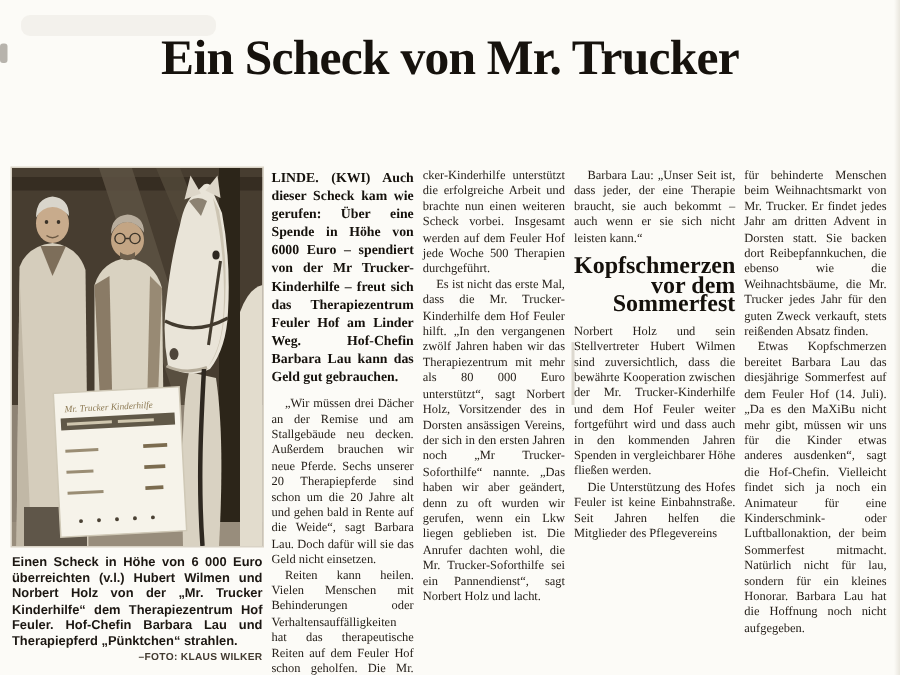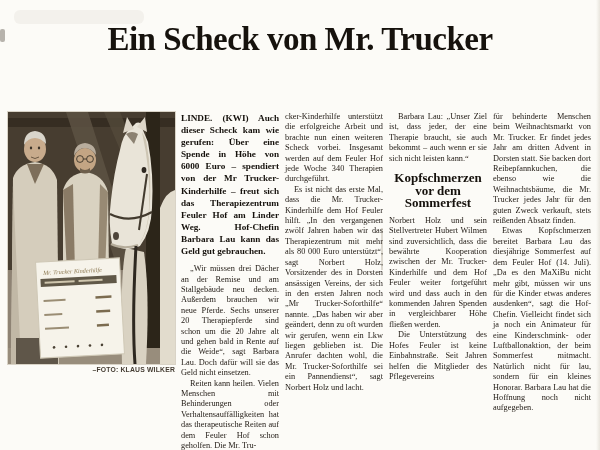--- a/index.html
+++ b/index.html
@@ -38,22 +38,22 @@
     margin-top:2px; text-align:right; font-family:"Liberation Sans","DejaVu Sans",sans-serif;
     font-weight:700; font-size:6.8px; color:#433b31; letter-spacing:.2px;
   }
 
   .col{flex:1; font-size:8.3px; line-height:10.4px; text-align:justify;}
   .col p{margin:0;}
   p.lead{font-size:9.2px;line-height:12.1px;font-weight:700;color:#15110c;margin-bottom:7px;}
   .dateline{font-weight:700;}
   p.indent{text-indent:9px;}
   h3.crosshead{
-    margin:8px 0 6px; font-size:13px; line-height:12.6px; font-weight:700;
-    text-align:center; color:#15110c;
+    margin:8px 0 6px; font-size:16px; line-height:12.6px; font-weight:700;
+    text-align:right; color:#15110c;
   }
   p.info{
     margin-top:9px; font-family:"Liberation Sans","DejaVu Sans",sans-serif;
     font-weight:700; font-size:8.4px; text-align:left; color:#17130e;
   }
   .info-label{letter-spacing:.3px;}
   .phone-icon{font-size:9px;}
 </style>
 </head>
 <body>
@@ -137,36 +137,37 @@
             <rect x="36" y="214" width="24" height="2" fill="#9a8d74"></rect>
             <rect x="88" y="213" width="12" height="2.5" fill="#7b6b4f"></rect>
             <circle cx="44" cy="234" r="1.3" fill="#4a4134"></circle>
             <circle cx="56" cy="234" r="1.3" fill="#4a4134"></circle>
             <circle cx="68" cy="234" r="1.3" fill="#4a4134"></circle>
             <circle cx="80" cy="234" r="1.3" fill="#4a4134"></circle>
             <circle cx="92" cy="234" r="1.3" fill="#4a4134"></circle>
           </g>
         </svg>
       </div>
+      <figcaption>Einen Scheck in Höhe von 6 000 Euro überreichten (v.l.) Hubert Wilmen und Norbert Holz von der „Mr. Trucker Kinderhilfe“ dem Therapiezentrum Hof Feuler. Hof-Chefin Barbara Lau und Therapiepferd „Pünktchen“ strahlen.</figcaption>
       <div class="credit">–FOTO: KLAUS WILKER</div>
     </figure>
 
     <div class="col">
       <p class="lead"><strong class="dateline">LINDE.</strong> <span>(KWI) Auch dieser Scheck kam wie gerufen: Über eine Spende in Höhe von 6000 Euro – spendiert von der Mr Trucker-Kinderhilfe – freut sich das Therapiezentrum Feuler Hof am Linder Weg. Hof-Chefin Barbara Lau kann das Geld gut gebrauchen.</span></p>
       <p class="indent">„Wir müssen drei Dächer an der Remise und am Stallgebäude neu decken. Außerdem brauchen wir neue Pferde. Sechs unserer 20 Therapiepferde sind schon um die 20 Jahre alt und gehen bald in Rente auf die Weide“, sagt Barbara Lau. Doch dafür will sie das Geld nicht einsetzen.</p>
       <p class="indent">Reiten kann heilen. Vielen Menschen mit Behinderungen oder Verhaltensauffälligkeiten hat das therapeutische Reiten auf dem Feuler Hof schon geholfen. Die Mr. Tru-</p>
     </div>
 
     <div class="col">
-      <p>cker-Kinderhilfe unterstützt die erfolgreiche Arbeit und brachte nun einen weiteren Scheck vorbei. Insgesamt werden auf dem Feuler Hof jede Woche 340 Therapien durchgeführt.</p>
+      <p>cker-Kinderhilfe unterstützt die erfolgreiche Arbeit und brachte nun einen weiteren Scheck vorbei. Insgesamt werden auf dem Feuler Hof jede Woche 500 Therapien durchgeführt.</p>
       <p class="indent">Es ist nicht das erste Mal, dass die Mr. Trucker-Kinderhilfe dem Hof Feuler hilft. „In den vergangenen zwölf Jahren haben wir das Therapiezentrum mit mehr als 80 000 Euro unterstützt“, sagt Norbert Holz, Vorsitzender des in Dorsten ansässigen Vereins, der sich in den ersten Jahren noch „Mr Trucker-Soforthilfe“ nannte. „Das haben wir aber geändert, denn zu oft wurden wir gerufen, wenn ein Lkw liegen geblieben ist. Die Anrufer dachten wohl, die Mr. Trucker-Soforthilfe sei ein Pannendienst“, sagt Norbert Holz und lacht.</p>
     </div>
 
     <div class="col">
-      <p class="indent">Barbara Lau: „Unser Ziel ist, dass jeder, der eine Therapie braucht, sie auch bekommt – auch wenn er sie sich nicht leisten kann.“</p>
+      <p class="indent">Barbara Lau: „Unser Seit ist, dass jeder, der eine Therapie braucht, sie auch bekommt – auch wenn er sie sich nicht leisten kann.“</p>
       <h3 class="crosshead">Kopfschmerzen vor dem Sommerfest</h3>
       <p>Norbert Holz und sein Stellvertreter Hubert Wilmen sind zuversichtlich, dass die bewährte Kooperation zwischen der Mr. Trucker-Kinderhilfe und dem Hof Feuler weiter fortgeführt wird und dass auch in den kommenden Jahren Spenden in vergleichbarer Höhe fließen werden.</p>
       <p class="indent">Die Unterstützung des Hofes Feuler ist keine Einbahnstraße. Seit Jahren helfen die Mitglieder des Pflegevereins</p>
     </div>
 
     <div class="col">
       <p>für behinderte Menschen beim Weihnachtsmarkt von Mr. Trucker. Er findet jedes Jahr am dritten Advent in Dorsten statt. Sie backen dort Reibepfannkuchen, die ebenso wie die Weihnachtsbäume, die Mr. Trucker jedes Jahr für den guten Zweck verkauft, stets reißenden Absatz finden.</p>
       <p class="indent">Etwas Kopfschmerzen bereitet Barbara Lau das diesjährige Sommerfest auf dem Feuler Hof (14. Juli). „Da es den MaXiBu nicht mehr gibt, müssen wir uns für die Kinder etwas anderes ausdenken“, sagt die Hof-Chefin. Vielleicht findet sich ja noch ein Animateur für eine Kinderschmink- oder Luftballonaktion, der beim Sommerfest mitmacht. Natürlich nicht für lau, sondern für ein kleines Honorar. Barbara Lau hat die Hoffnung noch nicht aufgegeben.</p>
     </div>
 

